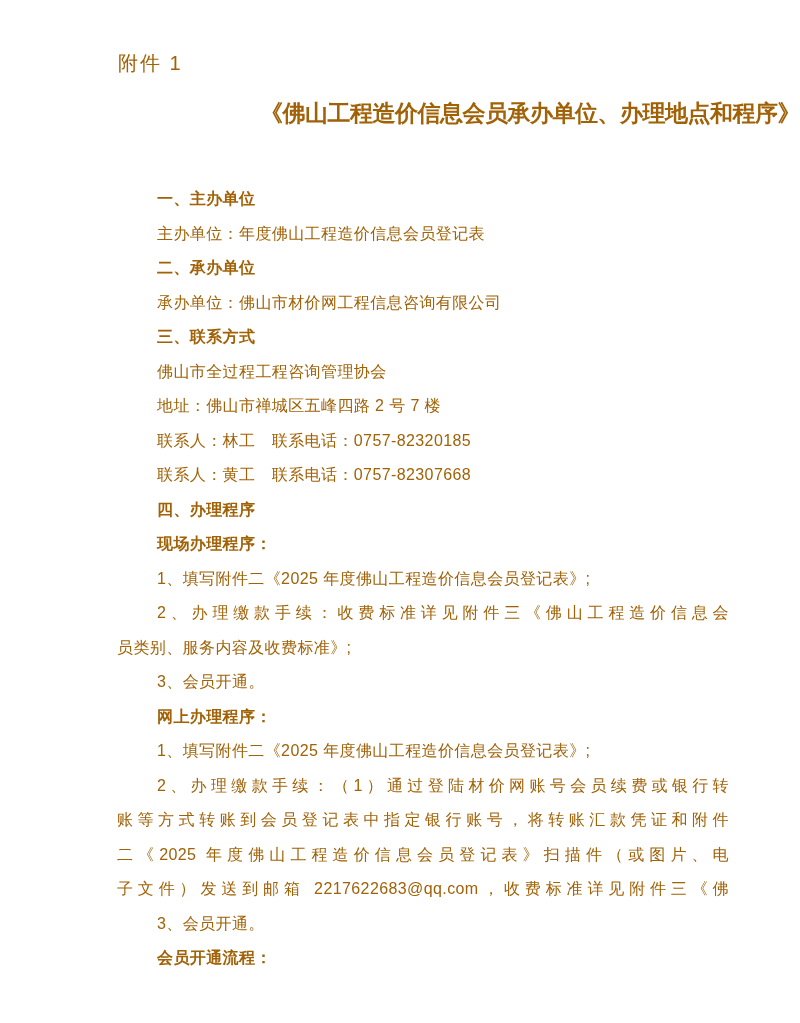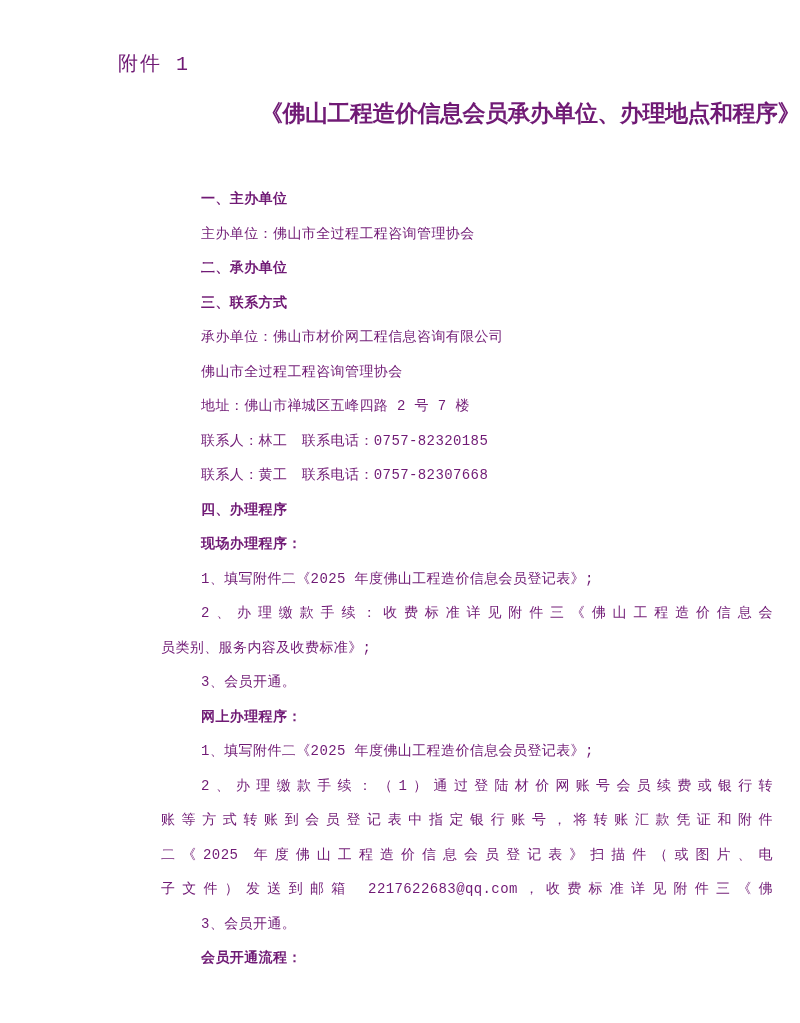--- a/index.html
+++ b/index.html
@@ -4,22 +4,22 @@
 <style>
   html, body { margin: 0; padding: 0; }
   body {
     width: 800px; height: 1023px;
     background: #f4f4f4;
   }
   .page {
     position: relative;
     width: 800px; height: 1023px;
     background: #ffffff;
-    font-family: Liberation Mono, monospace;
-    color: #701a75;
+    font-family: Liberation Sans, sans-serif;
+    color: #a16207;
     overflow: hidden;
   }
   .attachment-label {
     position: absolute;
     left: 118px; top: 50px;
     font-size: 20px;
     letter-spacing: 2px;
     white-space: nowrap;
   }
   .doc-title {
@@ -33,24 +33,23 @@
     white-space: nowrap;
   }
   .content {
     position: absolute;
     left: 117px; top: 182px;
     width: 612px;
   }
   .line {
     height: 34.5px;
     line-height: 34.5px;
-    font-size: 14px;
+    font-size: 16px;
     letter-spacing: 0.4px;
     white-space: nowrap;
-    margin-left: 44px;
   }
   .indent { padding-left: 40px; box-sizing: border-box; }
   .bold { font-weight: bold; }
   .fill {
     white-space: normal;
     text-align: justify;
     text-align-last: justify;
     width: 612px;
     box-sizing: border-box;
     overflow: hidden;
@@ -63,27 +62,27 @@
 <div class="page">
 
   <div class="attachment-label">附件 1</div>
 
   <div class="doc-title">《佛山工程造价信息会员承办单位、办理地点和程序》</div>
 
   <div class="content">
 
     <div class="line bold indent">一、主办单位</div>
 
-    <div class="line indent">主办单位：佛山市全过程工程咨询管理协会</div>
+    <div class="line indent">主办单位：年度佛山工程造价信息会员登记表</div>
 
     <div class="line bold indent">二、承办单位</div>
 
+    <div class="line indent">承办单位：佛山市材价网工程信息咨询有限公司</div>
+
     <div class="line bold indent">三、联系方式</div>
-
-    <div class="line indent">承办单位：佛山市材价网工程信息咨询有限公司</div>
 
     <div class="line indent">佛山市全过程工程咨询管理协会</div>
 
     <div class="line indent">地址：佛山市禅城区五峰四路 2 号 7 楼</div>
 
     <div class="line indent">联系人：林工　联系电话：0757-82320185</div>
 
     <div class="line indent">联系人：黄工　联系电话：0757-82307668</div>
 
     <div class="line bold indent">四、办理程序</div>

